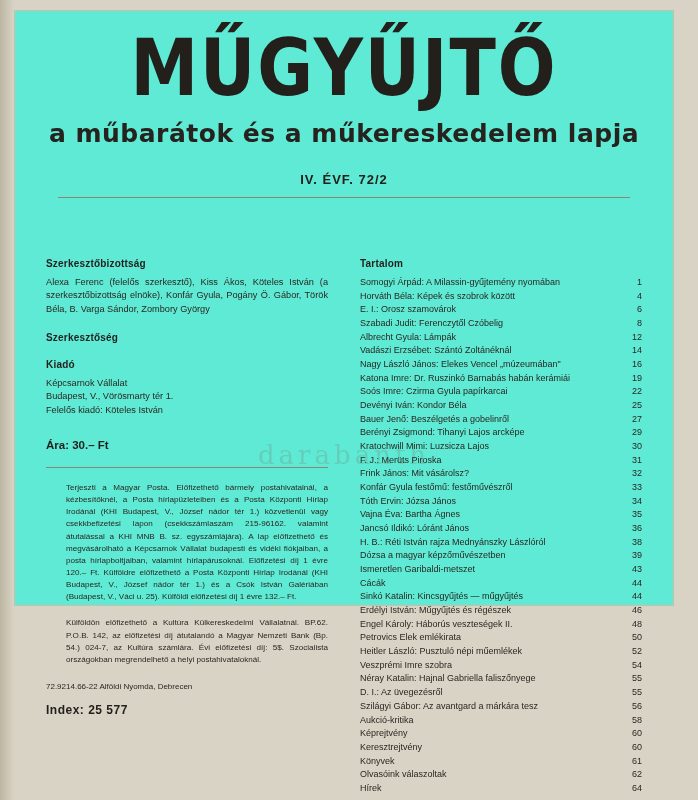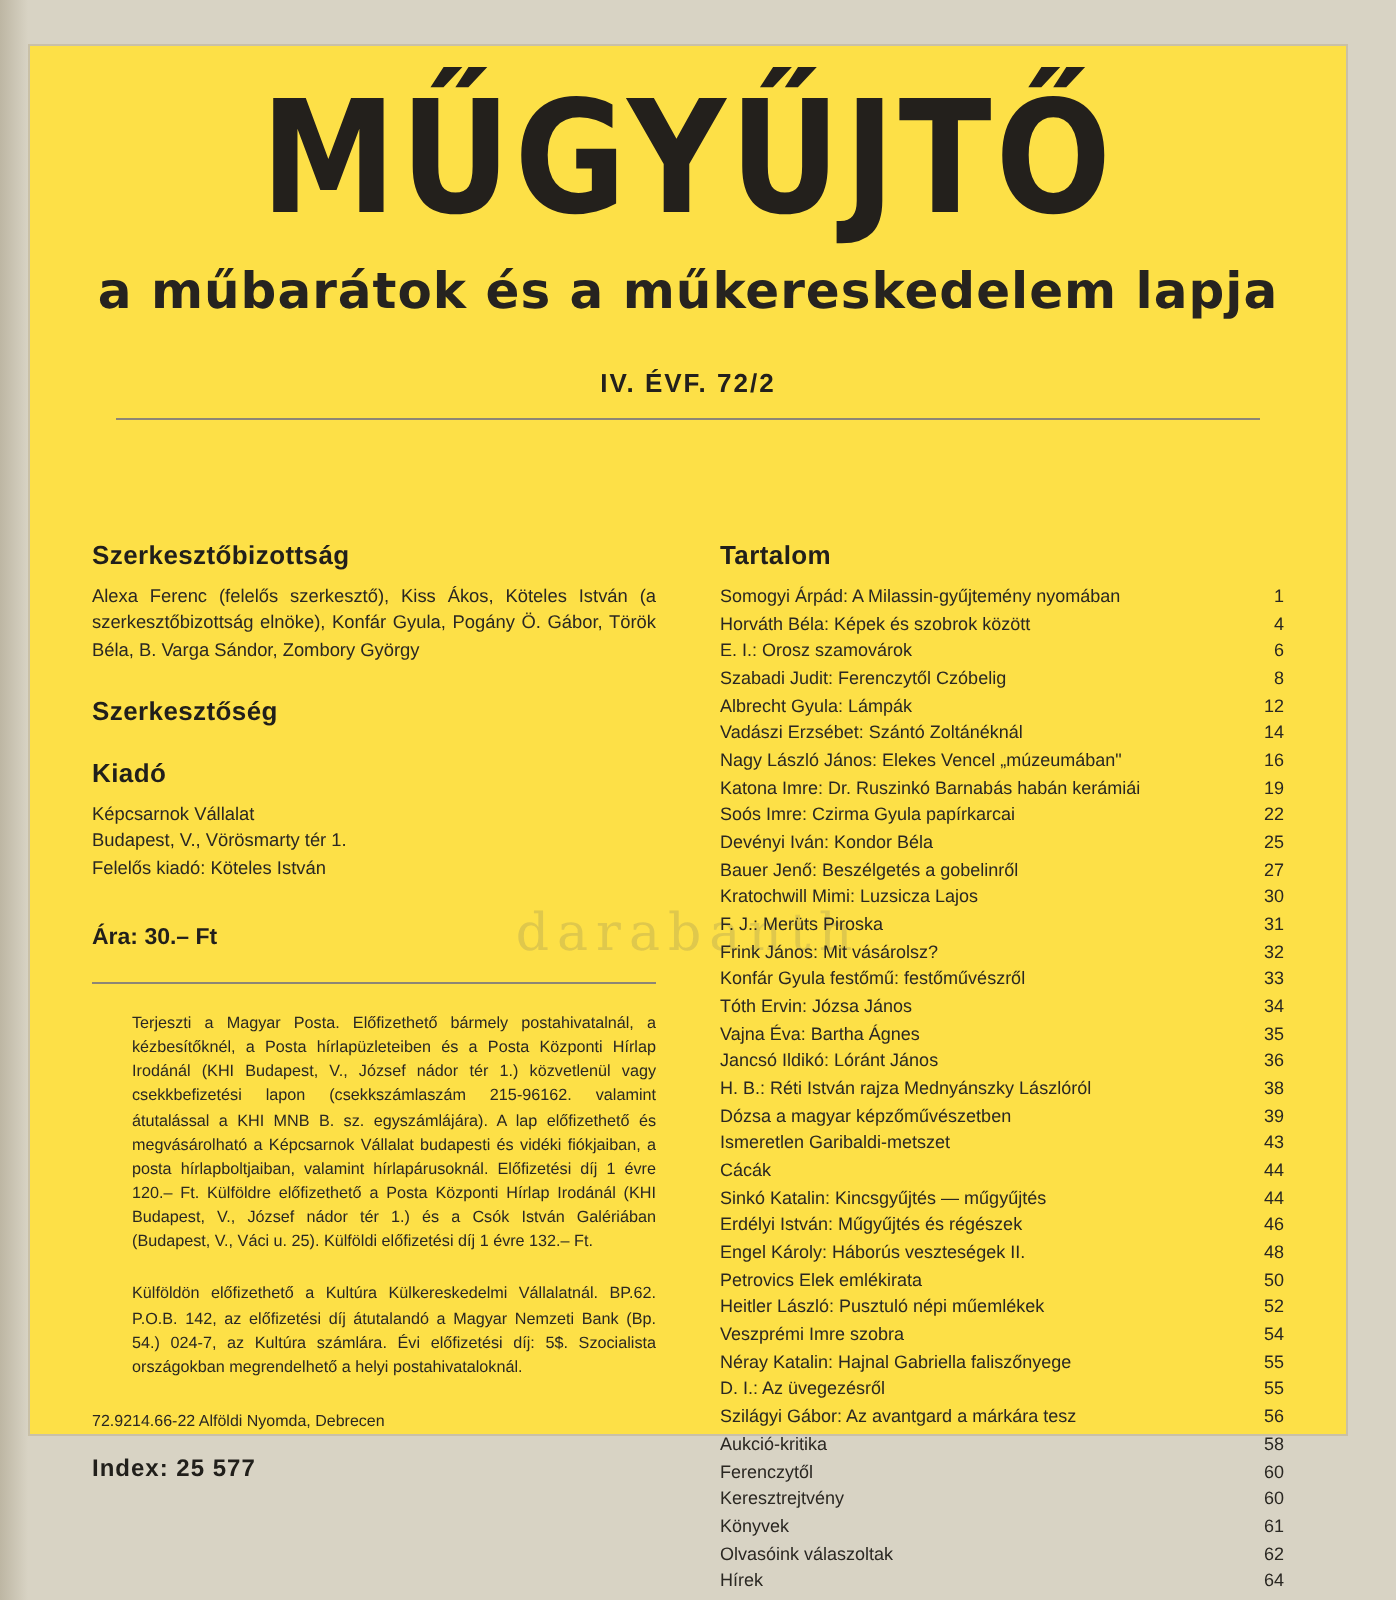--- a/index.html
+++ b/index.html
@@ -4,23 +4,23 @@
 <style>
   html,body{margin:0;padding:0;}
   body{
     width:698px;height:800px;
     background:#d8d3c4;
     font-family:"Liberation Sans", sans-serif;
     overflow:hidden;
   }
   .page{
     position:absolute;
-    left:14px; top:22px;
-    width:660px; height:696px;
-    background:#fde047;
+    left:14px; top:10px;
+    width:660px; height:596px;
+    background:#5eead4;
     box-shadow:0 0 0 1px #c9c0a7 inset;
   }
   
   .masthead{
     text-align:center;
     padding-top:22px;
   }
   .title{
     font-family:"DejaVu Sans", sans-serif;
     font-weight:bold;
@@ -55,21 +55,21 @@
   .cols{
     position:absolute;
     top:248px; left:0; right:0;
     display:flex;
     padding:0 32px;
     box-sizing:border-box;
   }
   .colL{ width:282px; padding-right:10px;}
   .colR{ flex:1; padding-left:22px;}
   h2.sec{
-    font-size:13px;
+    font-size:10px;
     font-weight:bold;
     color:#211f1b;
     margin:0 0 7px 0;
     letter-spacing:0.2px;
   }
   .block{ margin-bottom:16px;}
   .body{
     font-size:9.2px;
     line-height:1.45;
     color:#2a2722;
@@ -216,20 +216,24 @@
           </div>
           <div class="toc-row">
             <span class="t">Devényi Iván: Kondor Béla</span>
             <span class="p">25</span>
           </div>
           <div class="toc-row">
             <span class="t">Bauer Jenő: Beszélgetés a gobelinről</span>
             <span class="p">27</span>
           </div>
           <div class="toc-row">
+            <span class="t">Berényi Zsigmond: Tihanyi Lajos arcképe</span>
+            <span class="p">29</span>
+          </div>
+          <div class="toc-row">
             <span class="t">Kratochwill Mimi: Luzsicza Lajos</span>
             <span class="p">30</span>
           </div>
           <div class="toc-row">
             <span class="t">F. J.: Merüts Piroska</span>
             <span class="p">31</span>
           </div>
           <div class="toc-row">
             <span class="t">Frink János: Mit vásárolsz?</span>
             <span class="p">32</span>
@@ -300,21 +304,21 @@
           </div>
           <div class="toc-row">
             <span class="t">Szilágyi Gábor: Az avantgard a márkára tesz</span>
             <span class="p">56</span>
           </div>
           <div class="toc-row">
             <span class="t">Aukció-kritika</span>
             <span class="p">58</span>
           </div>
           <div class="toc-row">
-            <span class="t">Ferenczytől</span>
+            <span class="t">Képrejtvény</span>
             <span class="p">60</span>
           </div>
           <div class="toc-row">
             <span class="t">Keresztrejtvény</span>
             <span class="p">60</span>
           </div>
           <div class="toc-row">
             <span class="t">Könyvek</span>
             <span class="p">61</span>
           </div>

